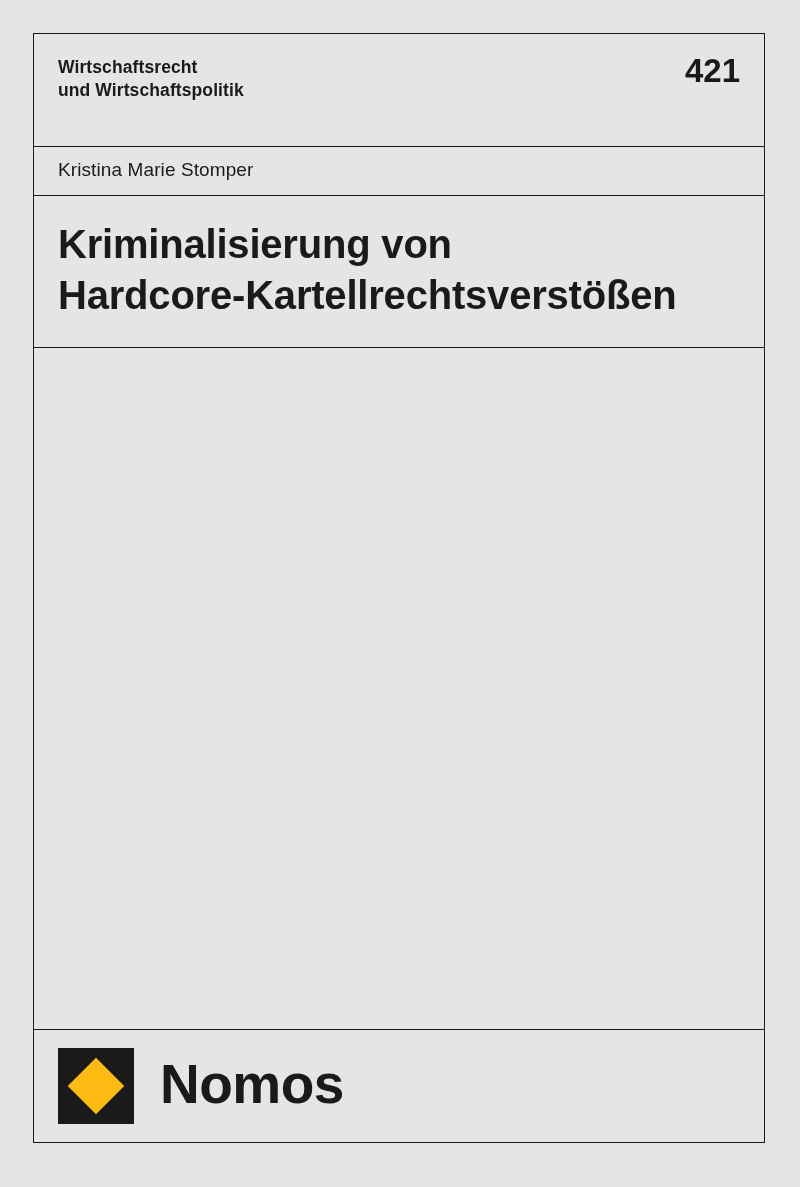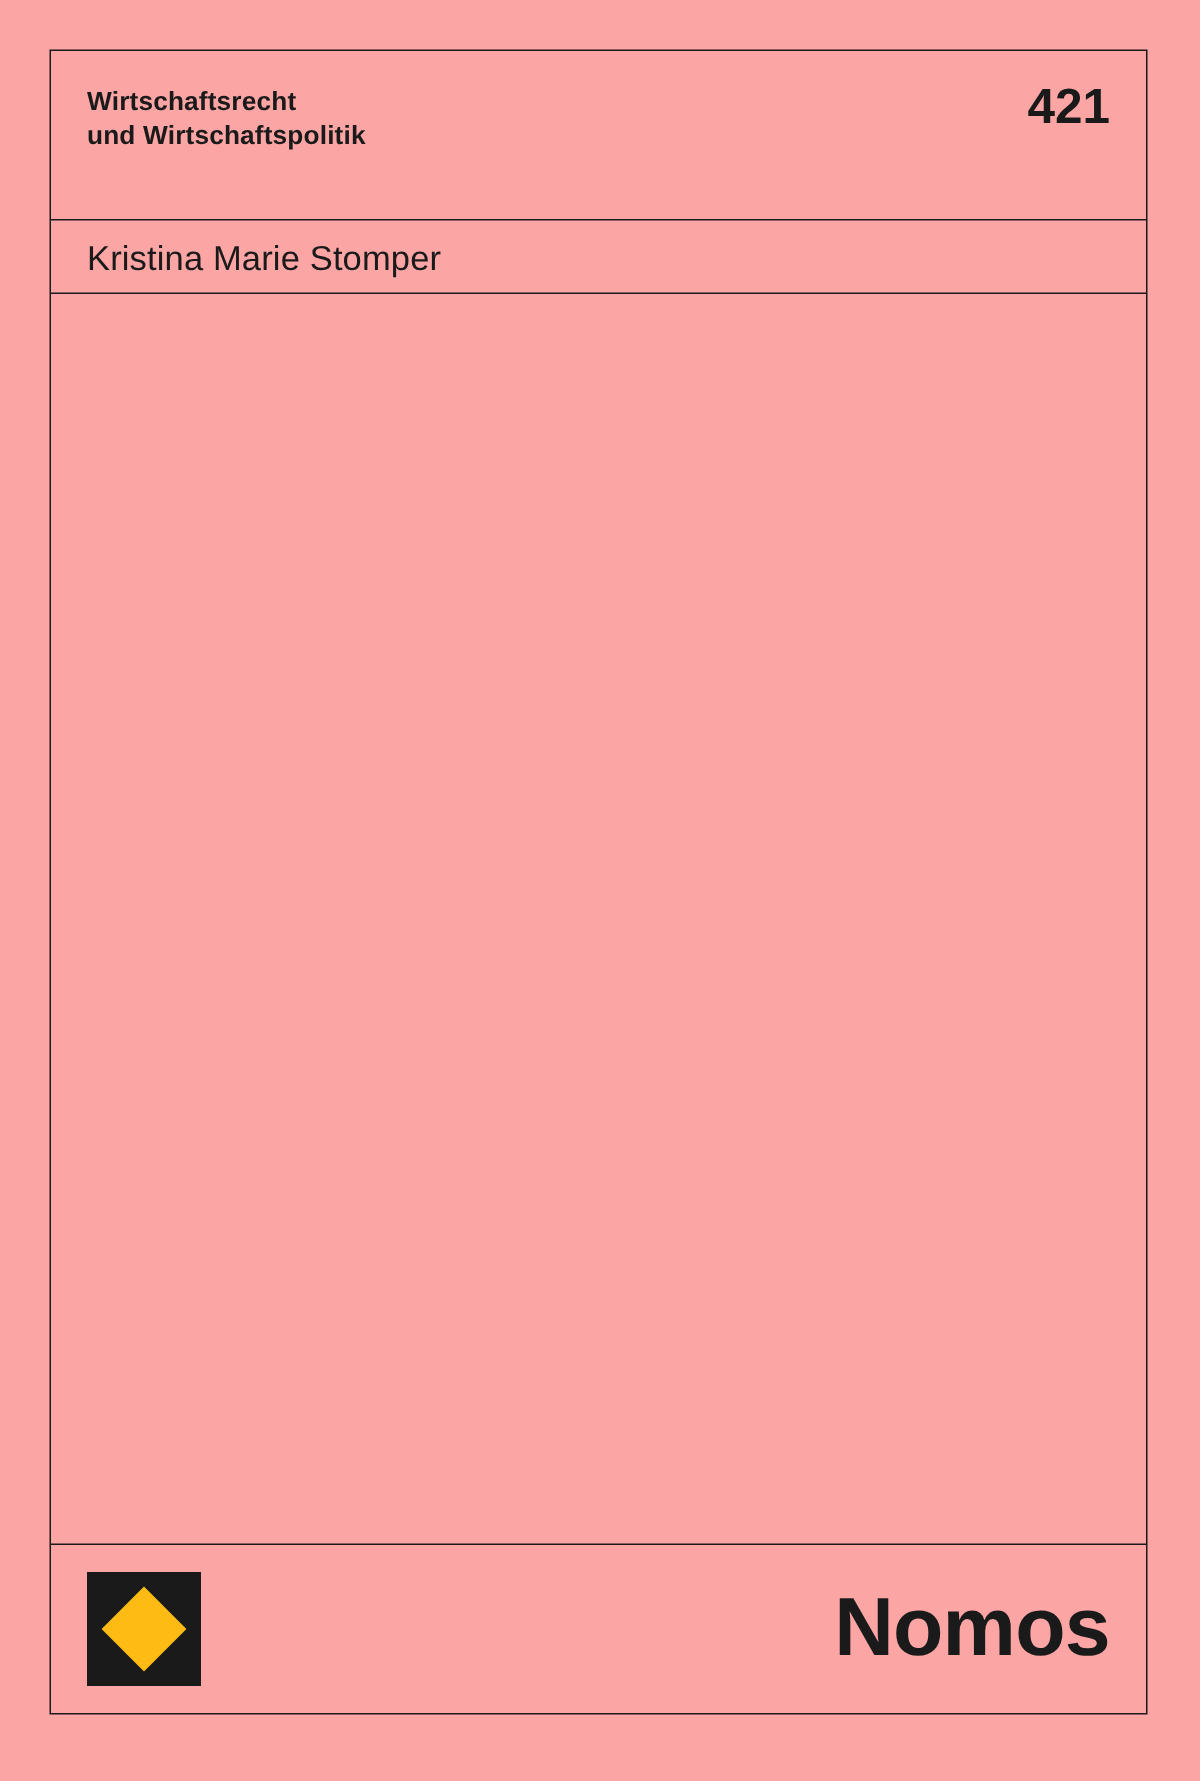--- a/index.html
+++ b/index.html
@@ -12,21 +12,21 @@
     height: 1187px;
     font-family: "Liberation Sans", sans-serif;
     color: #1a1a1a;
     overflow: hidden;
   }
 
   .cover {
     position: relative;
     width: 800px;
     height: 1187px;
-    background: #fca5a5;
+    background: #e5e5e5;
     box-sizing: border-box;
   }
 
   
   .frame {
     position: absolute;
     left: 33px;
     top: 33px;
     width: 732px;          
     height: 1110px;        
@@ -66,21 +66,21 @@
     flex: 0 0 auto;
   }
 
   
   .author-row {
     height: 49px;
     padding: 12px 24px 0 24px;
     box-sizing: border-box;
   }
   .author-name {
-    font-size: 23px;
+    font-size: 19px;
     line-height: 1.2;
     letter-spacing: 0.1px;
   }
 
   
   .title-row {
     padding: 23px 24px 26px 24px;
     box-sizing: border-box;
   }
   .book-title {
@@ -110,21 +110,20 @@
     box-sizing: border-box;
   }
 
   
   .publisher-row {
     height: 112px;
     display: flex;
     align-items: center;
     padding: 0 24px;
     box-sizing: border-box;
-    justify-content: space-between;
   }
   .logo-mark {
     position: relative;
     width: 76px;
     height: 76px;
     flex: 0 0 auto;
     background: #1a1a1a;
   }
   .logo-mark::after {
     content: "";
@@ -156,20 +155,24 @@
     <div class="series-row rule-row">
       <div class="series-title">Wirtschaftsrecht
 und Wirtschaftspolitik</div>
       <div class="series-number">421</div>
     </div>
 
     <div class="author-row rule-row">
       <div class="author-name">Kristina Marie Stomper</div>
     </div>
 
+    <div class="title-row rule-row">
+      <div class="book-title">Kriminalisierung von
+Hardcore-Kartellrechtsverstößen</div>
+    </div>
 
 
     <div class="empty-row"></div>
 
     <div class="publisher-row">
       <div class="logo-mark"></div>
       <div class="publisher-name">Nomos</div>
     </div>
 
   </div>

